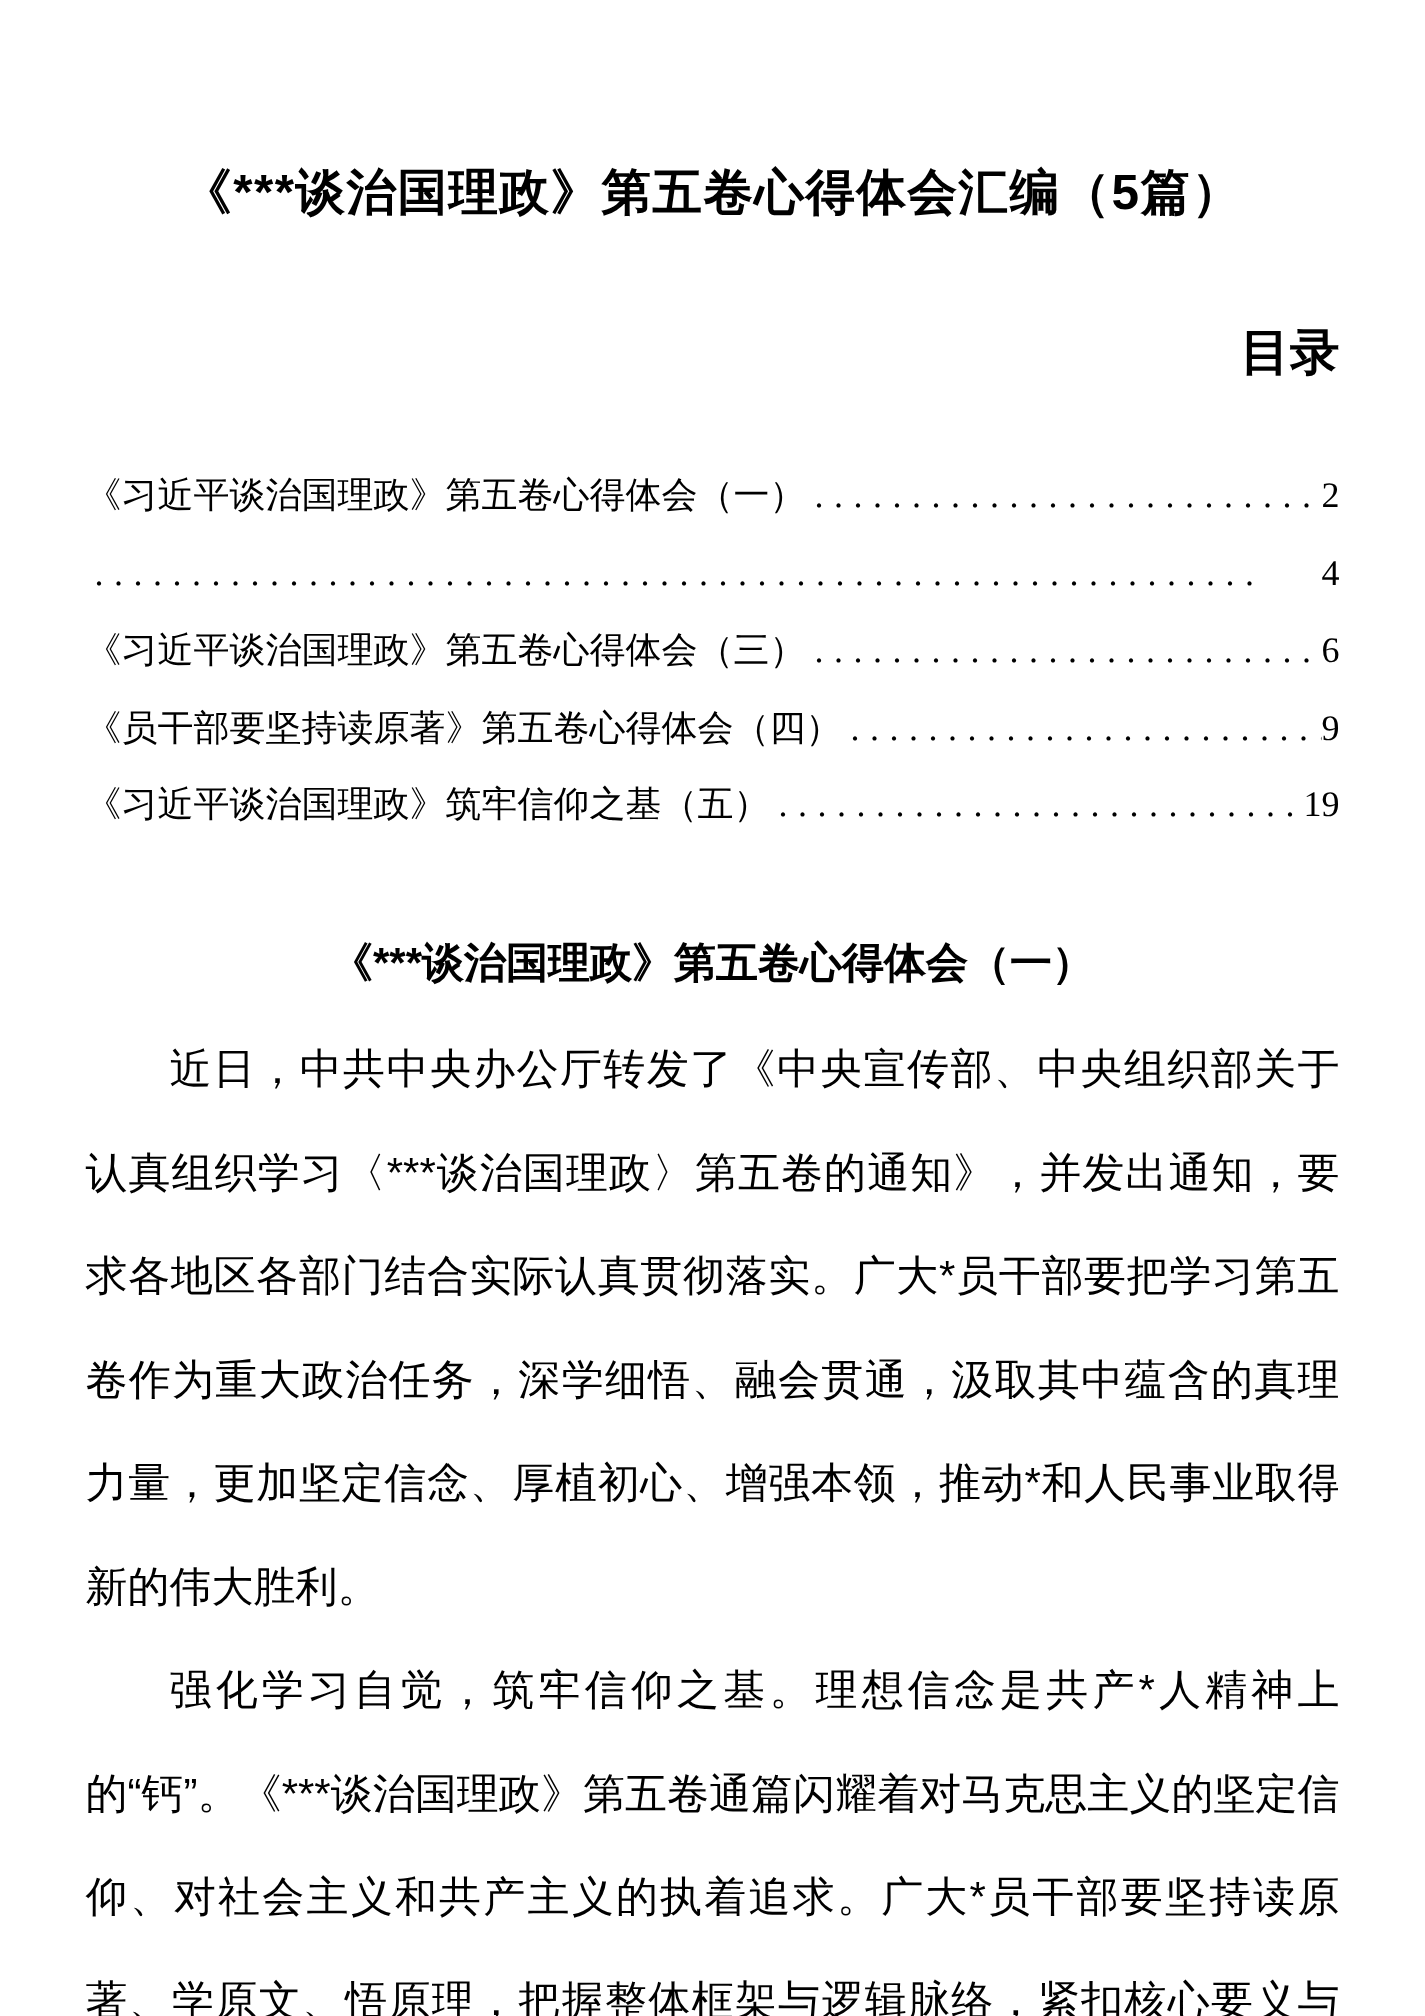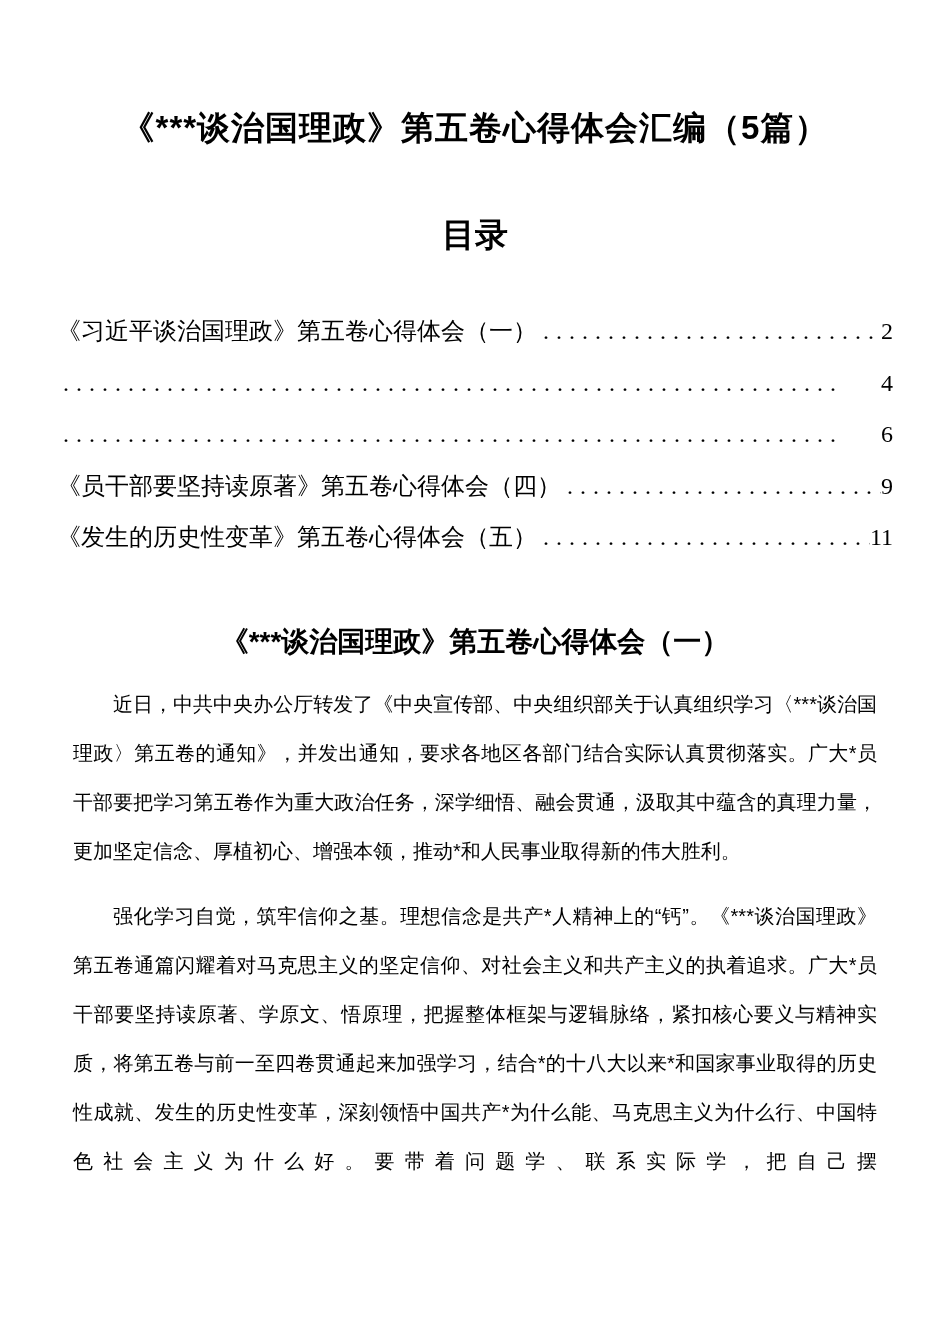--- a/index.html
+++ b/index.html
@@ -27,21 +27,21 @@
     line-height: 44px;
     font-weight: 700;
     text-align: center;
     letter-spacing: 1px;
   }
   .toc-heading {
     margin: 64px 0 0 0;
     font-size: 33px;
     line-height: 42px;
     font-weight: 700;
-    text-align: center;
+    text-align: right;
   }
   .toc {
     margin-top: 50px;
     font-family: "Liberation Serif", "DejaVu Serif", serif;
     font-size: 24px;
   }
   .toc-row {
     display: flex;
     align-items: flex-end;
     line-height: 51.5px;
@@ -58,23 +58,23 @@
   .toc-num { flex: 0 0 auto; }
   .section-heading {
     margin: 56px 0 0 0;
     font-size: 28px;
     line-height: 44px;
     font-weight: 700;
     text-align: center;
   }
   .content { margin-top: 14px; }
   .content p {
-    margin: 16px;
-    font-size: 20px;
-    line-height: 49px;
+    margin: 0;
+    font-size: 28px;
+    line-height: 69px;
     text-align: justify;
     text-indent: 2em;
   }
   .content p.clipped {
     text-align-last: justify;
   }
 </style>
 </head>
 <body>
 
@@ -88,32 +88,33 @@
     <div class="toc-row">
       <span class="toc-label">《习近平谈治国理政》第五卷心得体会（一）</span>
       <span class="toc-dots">............................................................</span>
       <span class="toc-num">2</span>
     </div>
     <div class="toc-row">
       <span class="toc-dots">............................................................</span>
       <span class="toc-num">4</span>
     </div>
     <div class="toc-row">
+      <span class="toc-label">《习近平谈治国理政》第五卷心得体会（三）</span>
       <span class="toc-dots">............................................................</span>
       <span class="toc-num">6</span>
     </div>
     <div class="toc-row">
       <span class="toc-label">《员干部要坚持读原著》第五卷心得体会（四）</span>
       <span class="toc-dots">............................................................</span>
       <span class="toc-num">9</span>
     </div>
     <div class="toc-row">
-      <span class="toc-label">《发生的历史性变革》第五卷心得体会（五）</span>
+      <span class="toc-label">《习近平谈治国理政》筑牢信仰之基（五）</span>
       <span class="toc-dots">............................................................</span>
-      <span class="toc-num">11</span>
+      <span class="toc-num">19</span>
     </div>
   </nav>
 
   <h2 class="section-heading">《***谈治国理政》第五卷心得体会（一）</h2>
 
   <section class="content">
     <p>近日，中共中央办公厅转发了《中央宣传部、中央组织部关于认真组织学习〈***谈治国理政〉第五卷的通知》，并发出通知，要求各地区各部门结合实际认真贯彻落实。广大*员干部要把学习第五卷作为重大政治任务，深学细悟、融会贯通，汲取其中蕴含的真理力量，更加坚定信念、厚植初心、增强本领，推动*和人民事业取得新的伟大胜利。</p>
     <p class="clipped">强化学习自觉，筑牢信仰之基。理想信念是共产*人精神上的“钙”。《***谈治国理政》第五卷通篇闪耀着对马克思主义的坚定信仰、对社会主义和共产主义的执着追求。广大*员干部要坚持读原著、学原文、悟原理，把握整体框架与逻辑脉络，紧扣核心要义与精神实质，将第五卷与前一至四卷贯通起来加强学习，结合*的十八大以来*和国家事业取得的历史性成就、发生的历史性变革，深刻领悟中国共产*为什么能、马克思主义为什么行、中国特色社会主义为什么好。要带着问题学、联系实际学，把自己摆</p>
   </section>
 

